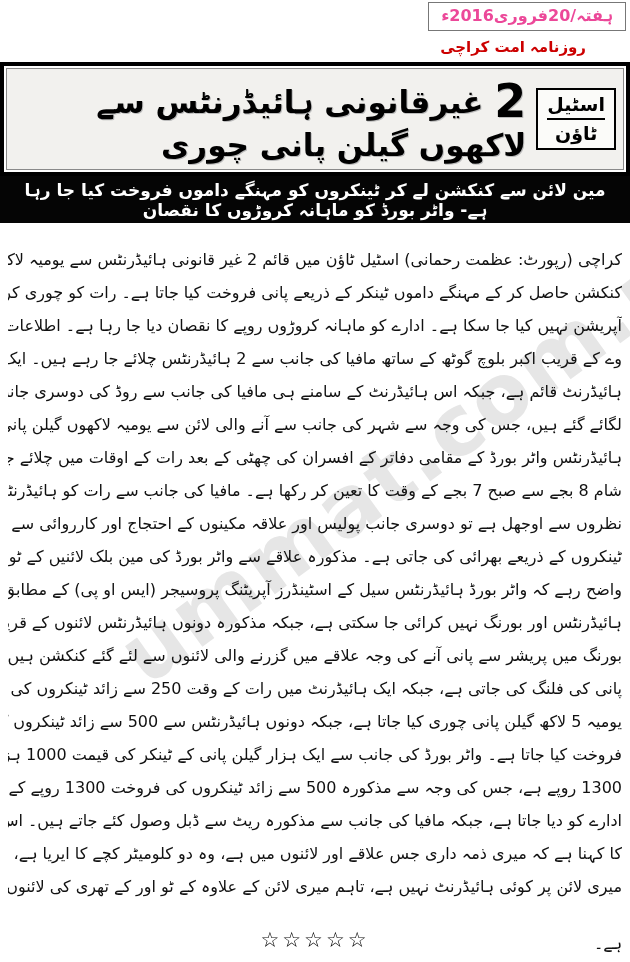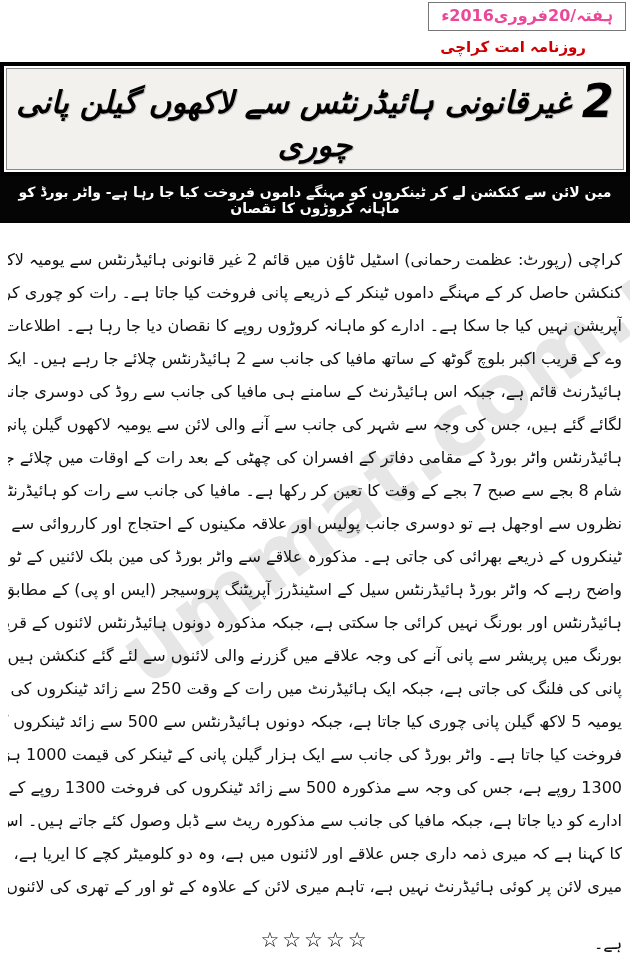--- a/index.html
+++ b/index.html
@@ -29,32 +29,31 @@
     display:flex; align-items:center; direction:rtl;
     padding:8px 10px; gap:10px;
   }
   .kicker {
     flex:0 0 auto; border:2px solid #000; background:#fbfbf9;
     padding:3px 9px; text-align:center;
     font-size:19px; font-weight:bold; line-height:1.2; color:#000;
   }
   .kicker-divider { border:0; border-top:2px solid #000; margin:2px 0; }
   .headline-text {
-    flex:1 1 auto; text-align:center; color:#000;
+    flex:1 1 auto; text-align:right; color:#000;
     font-size:31px; font-weight:bold; line-height:1.15;
     text-shadow:1px 1px 0 #bbb;
-    font-style:italic;
   }
   .headline-number { font-size:46px; font-weight:bold; vertical-align:-4px; }
   
   .subhead {
     position:absolute; top:176px; left:0; width:630px; height:47px;
     background:#050505; color:#ffffff;
     display:flex; align-items:center; justify-content:center;
-    direction:rtl; font-size:14px; font-weight:bold; padding:0 10px;
+    direction:rtl; font-size:17px; font-weight:bold; padding:0 10px;
     text-align:center;
   }
   
   .article {
     position:absolute; top:243px; left:8px; right:8px;
     direction:rtl; color:#111;
     font-size:16px; line-height:33px;
   }
   .body-line { text-align:justify; text-align-last:justify; white-space:nowrap; overflow:hidden; }
   .body-line:last-child { text-align-last:right;margin-top:24px; }
@@ -77,20 +76,25 @@
 
 <div class="page">
 
   <div class="date-box">
     <span>ہفتہ/20فروری2016ء</span>
   </div>
 
   <div class="paper-name">روزنامہ امت کراچی</div>
 
   <div class="banner">
+    <div class="kicker">
+      <div>اسٹیل</div>
+      <hr class="kicker-divider">
+      <div>ٹاؤن</div>
+    </div>
     <div class="headline-text">
       <span class="headline-number">2</span>
       <span>غیرقانونی ہائیڈرنٹس سے لاکھوں گیلن پانی چوری</span>
     </div>
   </div>
 
   <div class="subhead">
     <span>مین لائن سے کنکشن لے کر ٹینکروں کو مہنگے داموں فروخت کیا جا رہا ہے- واٹر بورڈ کو ماہانہ کروڑوں کا نقصان</span>
   </div>
 

